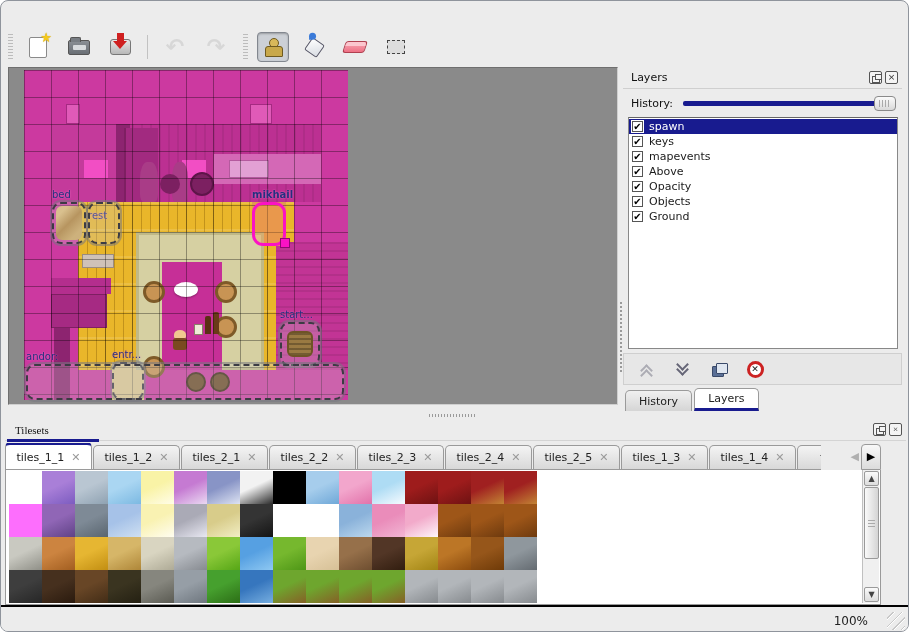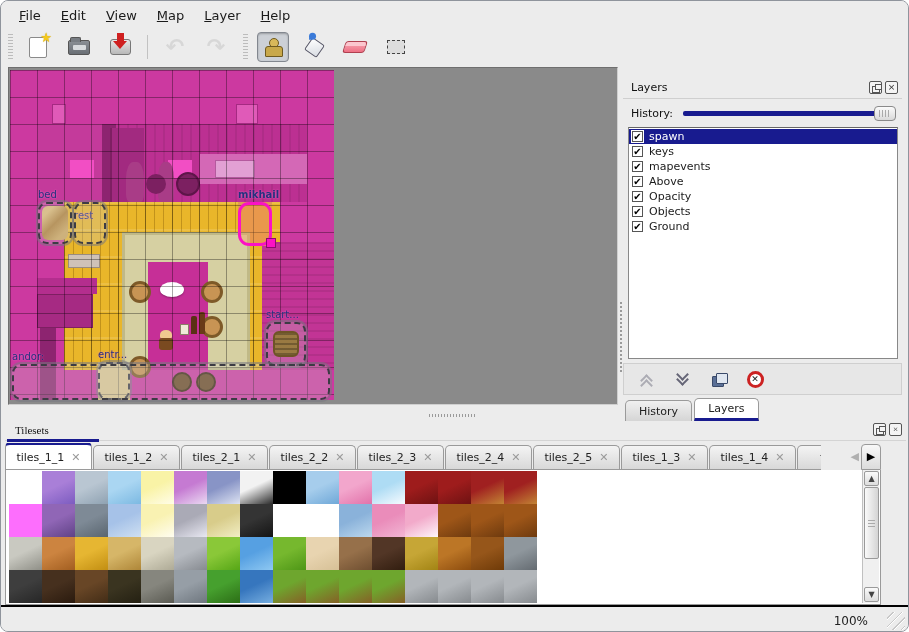--- a/index.html
+++ b/index.html
@@ -38,37 +38,37 @@
   .i-stamp:after{content:"";position:absolute;left:1px;top:8px;width:16px;height:9px;background:#c8a84a;border:1px solid #6e5a20;border-radius:3px 3px 1px 1px;}
   .i-bucket{width:15px;height:15px;background:linear-gradient(135deg,#ffffff,#d8dce2);border:1px solid #556;transform:rotate(35deg);border-radius:2px;}
   .i-bucket:before{content:"";position:absolute;left:-5px;top:-5px;width:7px;height:7px;border-radius:50% 50% 50% 0;background:#3a7ad8;transform:rotate(-35deg);}
   .i-eraser{width:22px;height:12px;background:linear-gradient(#f8aab6,#ee7084);border:1px solid #b04050;border-radius:3px;transform:skewX(-18deg);}
   .i-eraser:before{content:"";position:absolute;left:0;top:0;width:100%;height:4px;background:#fbc6ce;border-radius:3px 3px 0 0;}
   .i-marquee{width:18px;height:14px;border:1px dashed #444;background:#ddd;}
   
   #main{position:absolute;left:0;top:64px;width:100%;height:346px;}
   #mapview{position:absolute;left:7px;top:2px;width:610px;height:338px;background:#8a8a8a;
            border:1px solid #6f6f6f;border-right-color:#cfcfcf;border-bottom-color:#cfcfcf;overflow:hidden;}
-  #map{position:absolute;left:1px;top:2px;width:324px;height:330px;background:#cc39a0;}
+  #map{position:absolute;left:15px;top:2px;width:324px;height:330px;background:#cc39a0;}
   #map .grid{position:absolute;inset:0;
      background-image:repeating-linear-gradient(to right,rgba(0,0,0,.34) 0 1px,transparent 1px 27px),
                       repeating-linear-gradient(to bottom,rgba(0,0,0,.34) 0 1px,transparent 1px 27px);}
   .mobj{position:absolute;border-radius:9px;}
   .mobj.gray{border:2px dashed #3c3c44;background:rgba(205,205,205,.28);box-shadow:0 0 0 2px rgba(120,120,130,.55);}
   .mobj.selected{border:3px solid #fb12c4;background:rgba(255,150,70,.30);border-radius:11px;}
   .mobj-label{position:absolute;font-size:10px;color:#25307e;white-space:nowrap;text-shadow:0 0 2px rgba(255,120,210,.8);}
   .handle{position:absolute;width:10px;height:10px;background:#fb12c4;border:1px solid #8e0870;}
   .inner-blanket{position:absolute;inset:2px;border-radius:6px;background:linear-gradient(135deg,#d9c08e 20%,#b79560 50%,#cdb17c 80%);}
   .inner-basket{position:absolute;left:5px;top:7px;width:26px;height:26px;border-radius:6px;background:#9a7a42;border:2px solid #6e5426;
      background-image:repeating-linear-gradient(to bottom,rgba(0,0,0,.25) 0 2px,transparent 2px 5px);}
   .vsplit{position:absolute;left:617px;top:2px;width:5px;height:338px;}
   .vsplit:after{content:"";position:absolute;left:2px;top:235px;width:2px;height:70px;
      background:repeating-linear-gradient(to bottom,#9a9a9a 0 2px,transparent 2px 4px);}
   
-  #dock{position:absolute;left:622px;top:12px;width:279px;height:344px;}
+  #dock{position:absolute;left:622px;top:2px;width:279px;height:344px;}
   .dock-title{position:relative;height:22px;border-bottom:1px solid #cfcfcf;display:flex;align-items:center;}
   .dock-title span{font-size:11px;color:#111;margin-left:8px;}
   .winbtns{position:absolute;right:4px;top:4px;display:flex;gap:3px;}
   .wbtn{width:13px;height:13px;border:1px solid #555;background:#f4f4f4;position:relative;border-radius:2px;
         font-size:9px;line-height:11px;text-align:center;color:#333;}
   .wbtn.float:before{content:"";position:absolute;left:2px;top:4px;width:6px;height:5px;border:1px solid #555;}
   .wbtn.float:after{content:"";position:absolute;left:5px;top:2px;width:5px;height:4px;border:1px solid #555;background:#f4f4f4;}
   #opacity-row{position:absolute;left:0;top:26px;width:100%;height:20px;display:flex;align-items:center;}
   #opacity-row label{font-size:11px;color:#111;margin-left:8px;}
   .slider{position:relative;flex:1;margin:0 6px 0 10px;height:16px;}
@@ -145,28 +145,20 @@
   #grip{position:absolute;right:3px;bottom:3px;width:18px;height:18px;
      background:repeating-linear-gradient(135deg,transparent 0 4px,#c8c8c8 4px 5px,#fff 5px 6px);}
   
   .sc{position:absolute;}
 </style>
 </head>
 <body>
 
 <div id="win">
 
-  <div id="menubar">
-      <div class="menu-item"><span class="u">F</span>ile</div>
-      <div class="menu-item"><span class="u">E</span>dit</div>
-      <div class="menu-item"><span class="u">V</span>iew</div>
-      <div class="menu-item"><span class="u">M</span>ap</div>
-      <div class="menu-item"><span class="u">L</span>ayer</div>
-      <div class="menu-item"><span class="u">H</span>elp</div>
-    </div>
 
   <div id="toolbar">
     <div class="tb-handle"></div>
     <div class="tb-group" id="tb-group-1">
         <div class="tb-btn">
           <div class="ico i-new"></div>
         </div>
         <div class="tb-btn">
           <div class="ico i-open"></div>
         </div>

